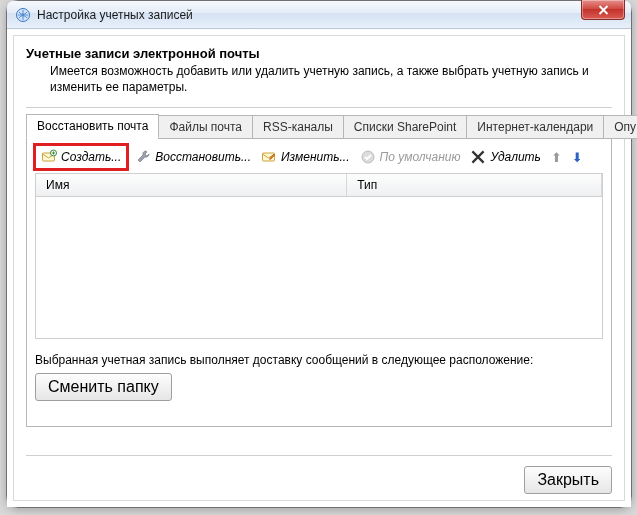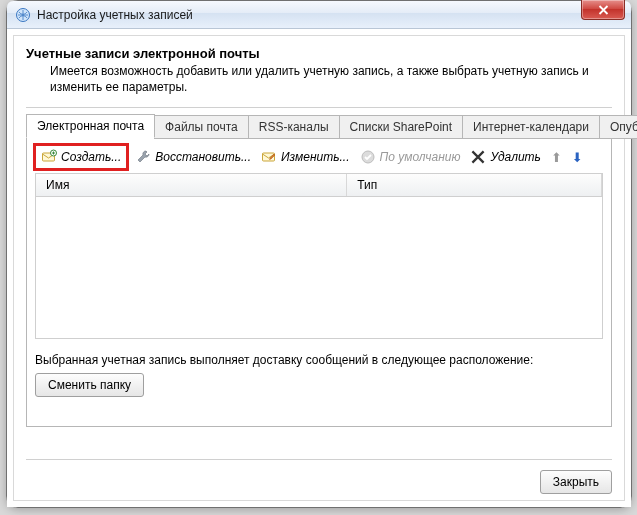--- a/index.html
+++ b/index.html
@@ -175,21 +175,21 @@
 
   
   .delivery { margin-top: 14px; font-size: 12px; }
   .delivery .row { display: flex; align-items: center; gap: 12px; margin-top: 6px; }
   .btn {
     background: linear-gradient(#fdfdfd, #e6e6e6);
     border: 1px solid #9f9f9f;
     border-radius: 3px;
     padding: 4px 12px;
     cursor: pointer;
-    font-size: 12px;
+    font-size: 16px;
   }
   .loc-folder { font-weight: bold; }
 
   
   .footer {
     position: absolute;
     left: 12px; right: 12px; bottom: 6px;
   }
   .footer .sep { margin-bottom: 10px; }
   .footer-btns { display: flex; justify-content: flex-end; }
@@ -215,21 +215,21 @@
   </div>
 
   <div class="content-outer">
     <div class="content-inner">
 
       <div class="section-title">Учетные записи электронной почты</div>
       <div class="section-desc">Имеется возможность добавить или удалить учетную запись, а также выбрать учетную запись и изменить ее параметры.</div>
       <hr class="sep">
 
       <div class="tabs">
-        <div class="tab">Электронная почта</div>
+        <div class="tab">Восстановить почта</div>
         <div class="tab inactive">Файлы почта</div>
         <div class="tab inactive">RSS-каналы</div>
         <div class="tab inactive">Списки SharePoint</div>
         <div class="tab inactive">Интернет-календари</div>
         <div class="tab inactive">Опубликован</div>
         <div class="tab-scroll">
           <span>◂</span>
           <span>▸</span>
         </div>
       </div>

